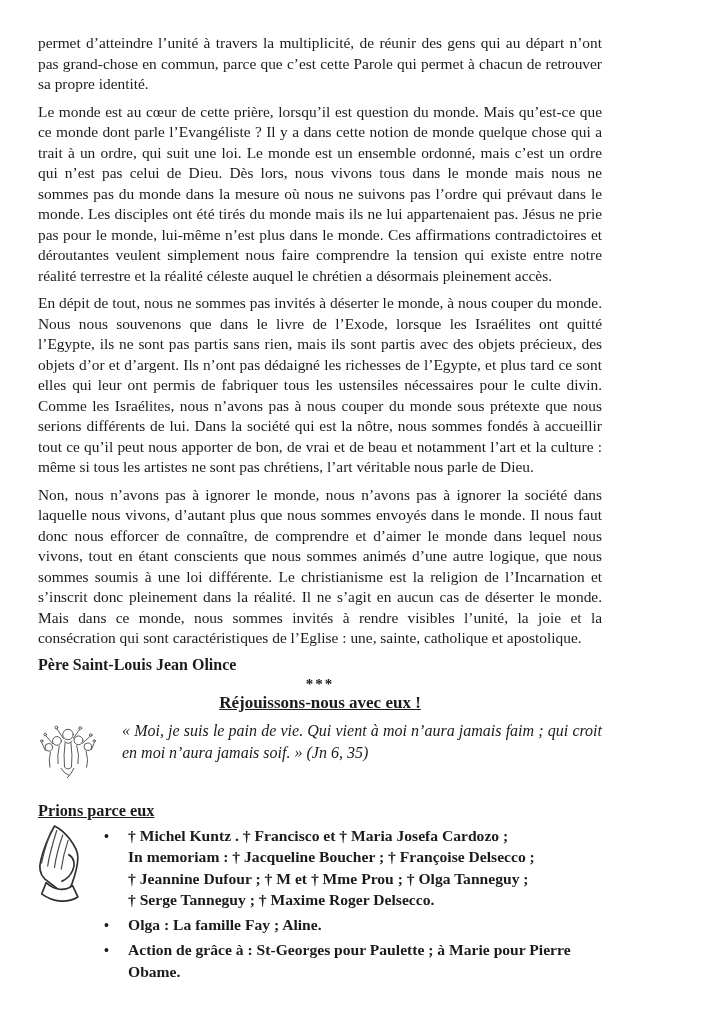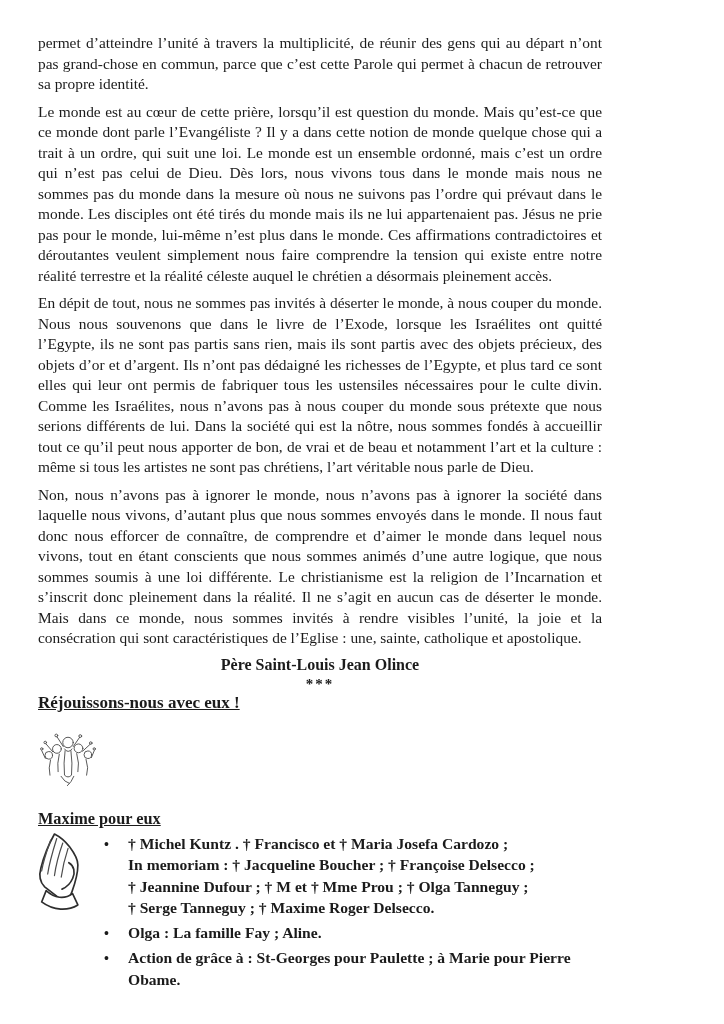--- a/index.html
+++ b/index.html
@@ -13,39 +13,39 @@
     font-family:"Liberation Serif","DejaVu Serif",serif;
     overflow:hidden;
   }
   .para {
     font-size:15.4px;
     line-height:20.5px;
     text-align:justify;
     margin:0 0 7px 0;
   }
   .signature {
-    text-align:center;
+    text-align:left;
     font-weight:bold;
     font-size:16px;
     margin:3px 0 2px 0;
   }
   .separator {
     text-align:center;
     font-weight:bold;
     font-size:15px;
     letter-spacing:2px;
     line-height:16px;
     margin:1px 0 1px 0;
   }
   .rejoice-heading {
-    text-align:left;
+    text-align:center;
     font-weight:bold;
     font-size:17px;
     text-decoration:underline;
-    margin:1px 0 12px 0;
+    margin:1px 0 4px 0;
   }
   .rejoice-row { display:flex; }
   .rejoice-icon-col { flex:0 0 82px; padding-top:4px; padding-left:2px; }
   .rejoice-text-col { flex:1; }
   .announcement {
     font-weight:bold;
     font-size:16.2px;
     line-height:22px;
     text-align:justify;
   }
@@ -119,26 +119,27 @@
             <path class="ln" d="M63 41 Q68 58 65 72"></path>
             <path class="ln" d="M43 36 Q40 58 42 78 Q48 84 54 78 Q56 58 53 36"></path>
             <path class="ln" d="M18 52 Q14 66 17 78"></path>
             <path class="ln" d="M79 51 Q84 66 80 78"></path>
             <path class="ln" d="M36 80 Q42 90 50 92"></path>
             <path class="ln" d="M58 80 Q54 90 47 96"></path>
           </svg>
         </span>
       </div>
       <div class="rejoice-text-col">
+        <div class="quote">« Moi, je suis le pain de vie. Qui vient à moi n’aura jamais faim ; qui croit en moi n’aura jamais soif. » (Jn 6, 35)</div>
       </div>
     </div>
   </div>
 
   <div class="prions">
-    <div class="prions-heading">Maxime pour eux</div>
+    <div class="prions-heading">Prions parce eux</div>
     <div class="hands-wrap">
       <svg width="76" height="80" viewBox="0 0 100 106">
         <path class="hd" d="M44 4 C39 13 30 33 26 49 C23 60 25 68 31 74 L49 88 C57 93 64 90 67 81 C71 70 75 55 75 45 C75 37 70 29 64 21 C57 12 50 7 44 4 Z"></path>
         <path class="ln" d="M39 12 C34 26 29 41 27 53"></path>
         <path class="ln" d="M47 10 C42 26 37 43 35 57"></path>
         <path class="ln" d="M55 16 C50 30 46 45 44 59"></path>
         <path class="ln" d="M62 23 C58 35 55 47 53 61"></path>
         <path class="hd" d="M63 42 C70 46 72 55 68 63 C65 70 59 75 54 77"></path>
         <path class="hd" d="M33 79 L27 94 C43 106 62 106 75 98 L68 83 C57 91 44 89 33 79 Z"></path>
       </svg>

